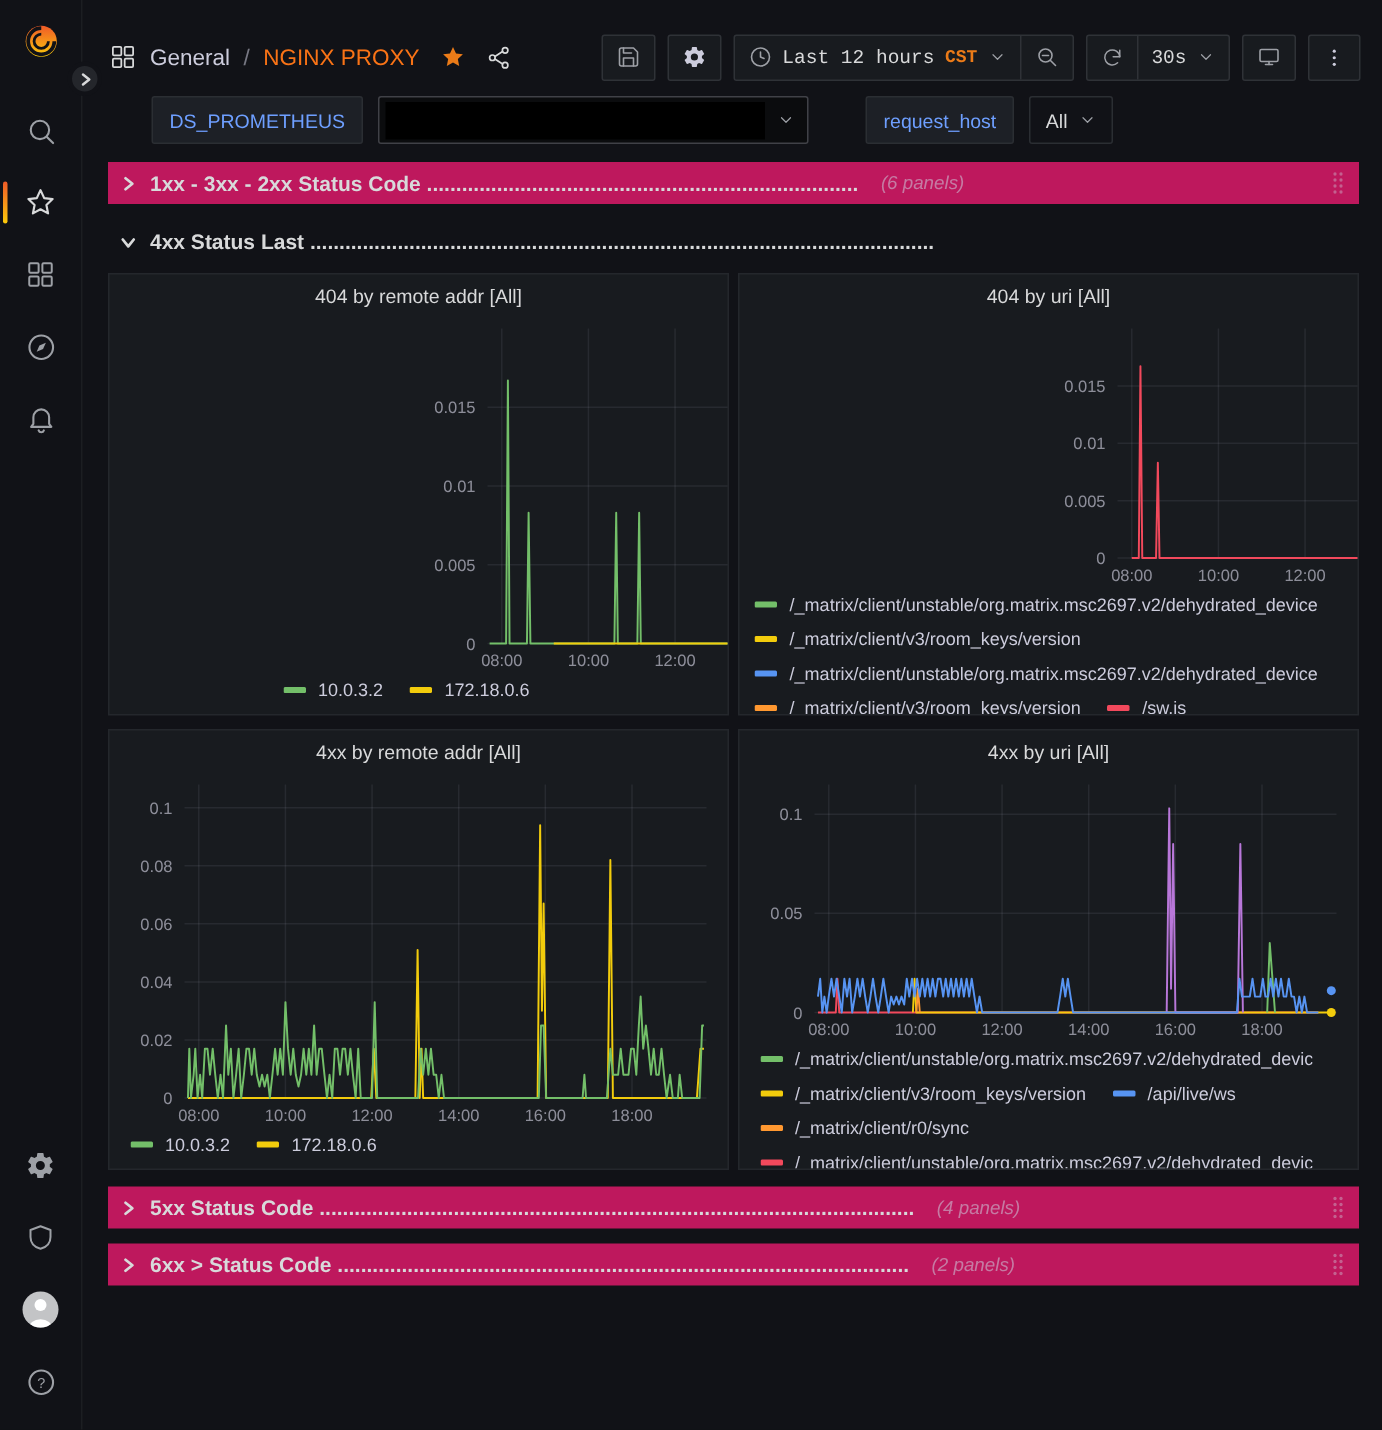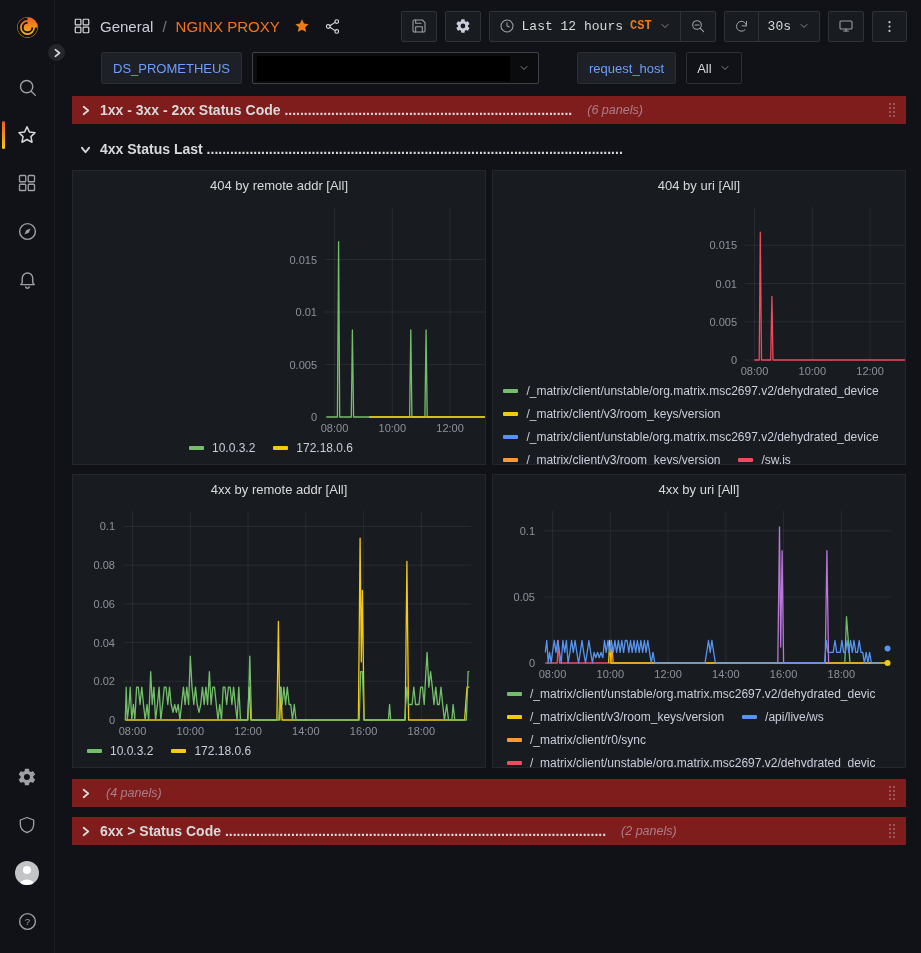--- a/index.html
+++ b/index.html
@@ -15,21 +15,21 @@
   .navitem { position:relative; width:55px; height:48px; display:flex; align-items:center; justify-content:center; cursor:pointer; }
   .navitem.active::before { content:""; position:absolute; left:2px; top:10px; bottom:10px; width:3px;
     border-radius:2px; background:linear-gradient(#f05a28,#fbca0a); }
   .side-bottom { margin-top:auto; margin-bottom:8px; display:flex; flex-direction:column; align-items:center; }
   .expand-btn { position:fixed; left:45px; top:41px; width:23px; height:23px; border-radius:50%;
     background:#24262b; border:3px solid #111217; color:#d8d9da; display:flex; align-items:center;
     justify-content:center; cursor:pointer; z-index:9; }
 
   
   .main { margin-left:55px; }
-  .topnav { height:52px; display:flex; align-items:center; padding:0 14px 0 18px; }
+  .topnav { height:52px; display:flex; align-items:center; padding:0 14px 0 18px;margin-top:12px; }
   .crumbs { display:flex; align-items:center; gap:9px; }
   .crumb-root { color:#ccccdc; font-size:15px; cursor:pointer; }
   .crumb-sep { color:rgba(204,204,220,.55); font-size:15px; }
   .crumb-title { color:#f97316; font-size:15px; }
   .star-btn, .share-btn { margin-left:4px; cursor:pointer; display:flex; }
   .topnav-right { margin-left:auto; display:flex; align-items:center; gap:8px; }
   .tb-group { display:flex; align-items:stretch; background:#181b1f; border:1px solid #2f3237; border-radius:2px; height:31px; }
   .tb-btn { display:flex; align-items:center; gap:7px; padding:0 9px; cursor:pointer; color:#d8d9da; font-size:13px;font-family:Liberation Mono, monospace; }
   .tb-btn + .tb-btn { border-left:1px solid #2f3237; }
   .tz { color:#eb7b18; font-size:12px; font-weight:700; }
@@ -39,21 +39,21 @@
   .var-label { background:#1d2026; border:1px solid #2b2e33; border-radius:2px; height:32px;
     display:flex; align-items:center; padding:0 11px; color:#6e9fff; font-size:13px; font-weight:500;margin-left:28px; }
   .var-input { width:287px; height:32px; background:#0b0c0e; border:1px solid rgba(204,204,220,.28);
     border-radius:2px; display:flex; align-items:center; padding:0 8px 0 4px; cursor:pointer; }
   .redacted { flex:1; height:25px; background:#000; margin-right:8px; }
   .var-select { height:32px; background:#111217; border:1px solid #2b2e33; border-radius:2px;
     display:flex; align-items:center; gap:7px; padding:0 10px; color:#d8d9da; font-size:13px; cursor:pointer; }
 
   
   .dashboard { padding:8px 15px 0 17px; }
-  .row-strip { height:28px; background:#7f1d1d; display:flex; align-items:center; gap:9px;
+  .row-strip { height:28px; background:#be185d; display:flex; align-items:center; gap:9px;
     padding:0 6px 0 8px; cursor:pointer; }
   .row-head { height:24px; display:flex; align-items:center; gap:9px; padding:0 0 0 8px; cursor:pointer; }
   .row-title { font-size:14px; font-weight:700; color:#d8d9da; white-space:nowrap; overflow:hidden; }
   .row-count { font-size:12.5px; font-style:italic; color:rgba(204,204,220,.55); margin-left:6px; white-space:nowrap; }
   .row-handle { margin-left:auto; cursor:grab; padding:2px 4px; }
   .gap14 { height:13px; } .gap8 { height:9px; } .gap11 { height:11px; } .gap10 { height:10px; }
 
   .panel-grid { display:grid; grid-template-columns:1fr 1fr; column-gap:6px; row-gap:9px; }
   .panel { background:#181b1f; border:1px solid rgba(204,204,220,.07); display:flex; flex-direction:column;
     padding:0 4px; overflow:hidden; }
@@ -501,20 +501,21 @@
           </div>
       </div>
     </div>
 
     <div class="gap11"></div>
 
     <div class="row-strip">
       <svg class="icon" width="11" height="11" viewBox="0 0 12 12" style="stroke:#d8d9da;stroke-width:2">
           <polyline points="4,2 9,6 4,10"></polyline>
         </svg>
+      <span class="row-title">5xx Status Code ......................................................................................................</span>
       <span class="row-count">(4 panels)</span>
       <span class="row-handle">
         <svg width="8" height="16" viewBox="0 0 8 16">
             <g fill="rgba(204,204,220,.4)">
               <circle cx="2" cy="2" r="1.1"></circle>
               <circle cx="6" cy="2" r="1.1"></circle>
               <circle cx="2" cy="6" r="1.1"></circle>
               <circle cx="6" cy="6" r="1.1"></circle>
               <circle cx="2" cy="10" r="1.1"></circle>
               <circle cx="6" cy="10" r="1.1"></circle>

